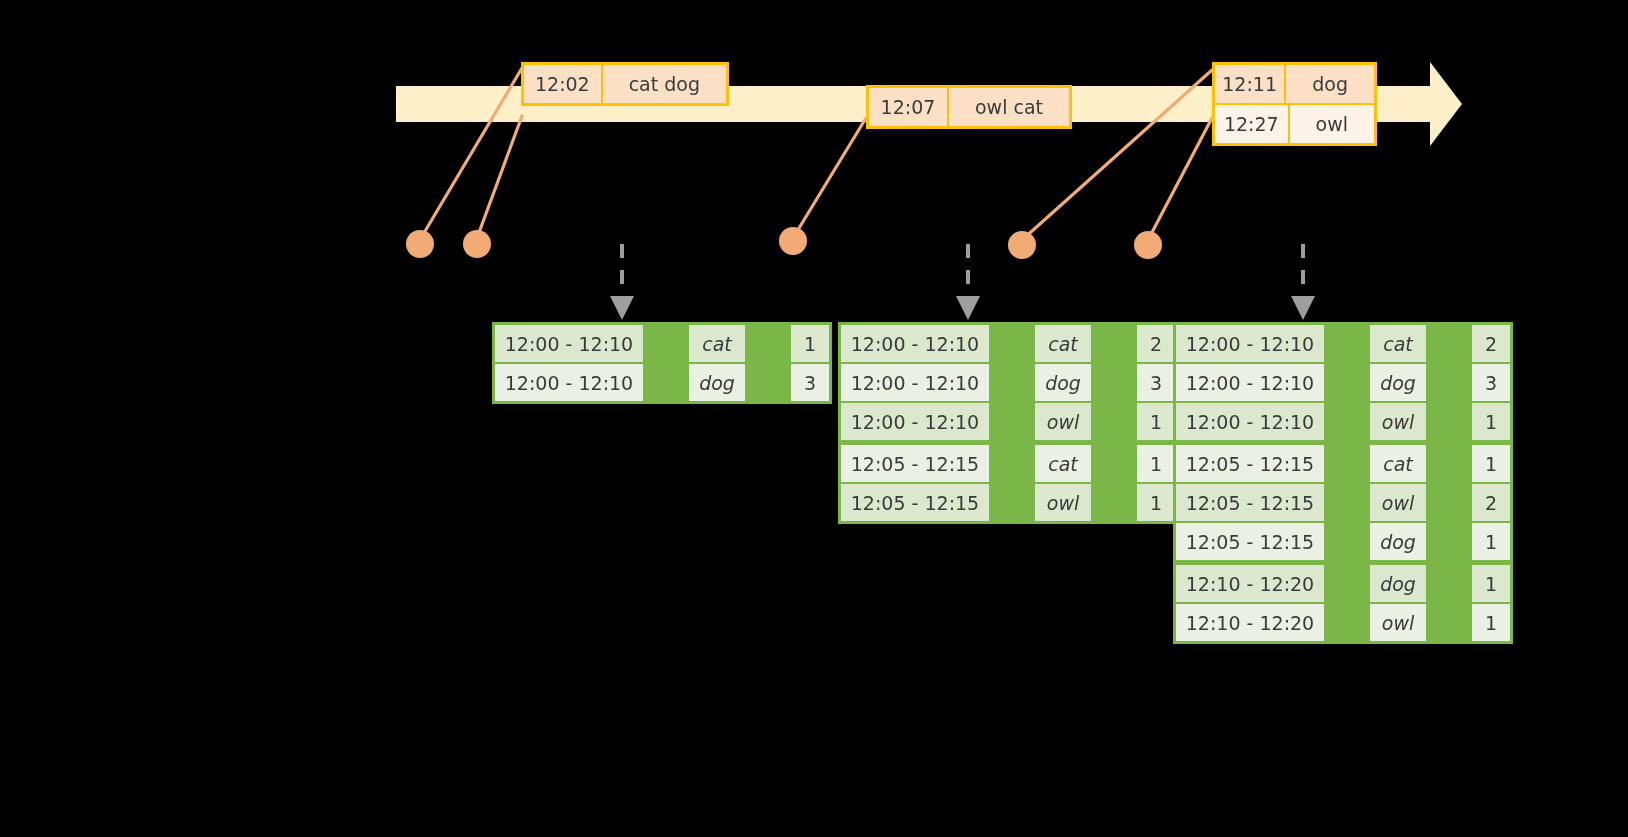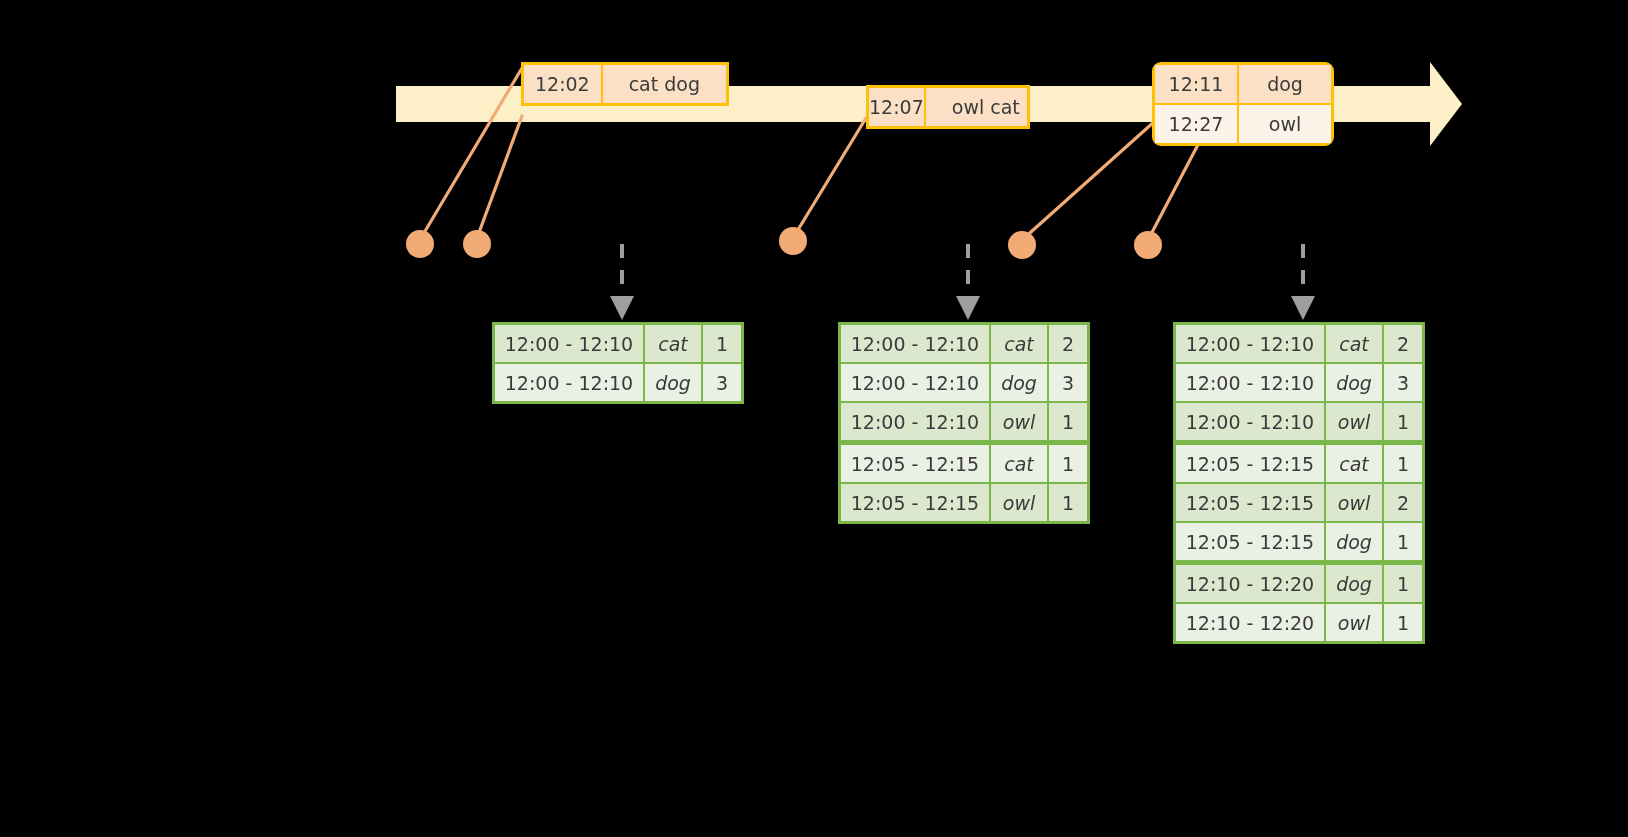--- a/index.html
+++ b/index.html
@@ -80,20 +80,21 @@
     border: 3px solid #7AB648;
     box-sizing: border-box;
     background: #7AB648;
     display: flex;
     flex-direction: column;
   }
   .res-row {
     display: flex;
     flex-direction: row;
     height: 37px;
+    gap: 44px;
   }
   .res-row + .res-row { margin-top: 2px; }
   .res-cell {
     display: flex;
     align-items: center;
     justify-content: center;
     font-size: 19px;
     color: #3a3a3a;
     box-sizing: border-box;
     white-space: nowrap;
@@ -149,28 +150,28 @@
     </g>
   </svg>
 
   <div class="event-box" style="left:521px; top:62px; width:208px;">
     <div class="event-row shade-a">
       <span class="event-time">12:02</span>
       <span class="event-text">cat dog</span>
     </div>
   </div>
 
-  <div class="event-box" style="left:866px; top:85px; width:164px;">
+  <div class="event-box" style="left:866px; top:85px; width:206px;">
     <div class="event-row shade-a">
       <span class="event-time">12:07</span>
       <span class="event-text">owl cat</span>
     </div>
   </div>
 
-  <div class="event-box" style="left:1152px; top:62px; width:182px;border-radius:9px;">
+  <div class="event-box" style="left:1212px; top:62px; width:165px;">
     <div class="event-row shade-a">
       <span class="event-time">12:11</span>
       <span class="event-text">dog</span>
     </div>
     <div class="event-row shade-b">
       <span class="event-time">12:27</span>
       <span class="event-text">owl</span>
     </div>
   </div>
 

